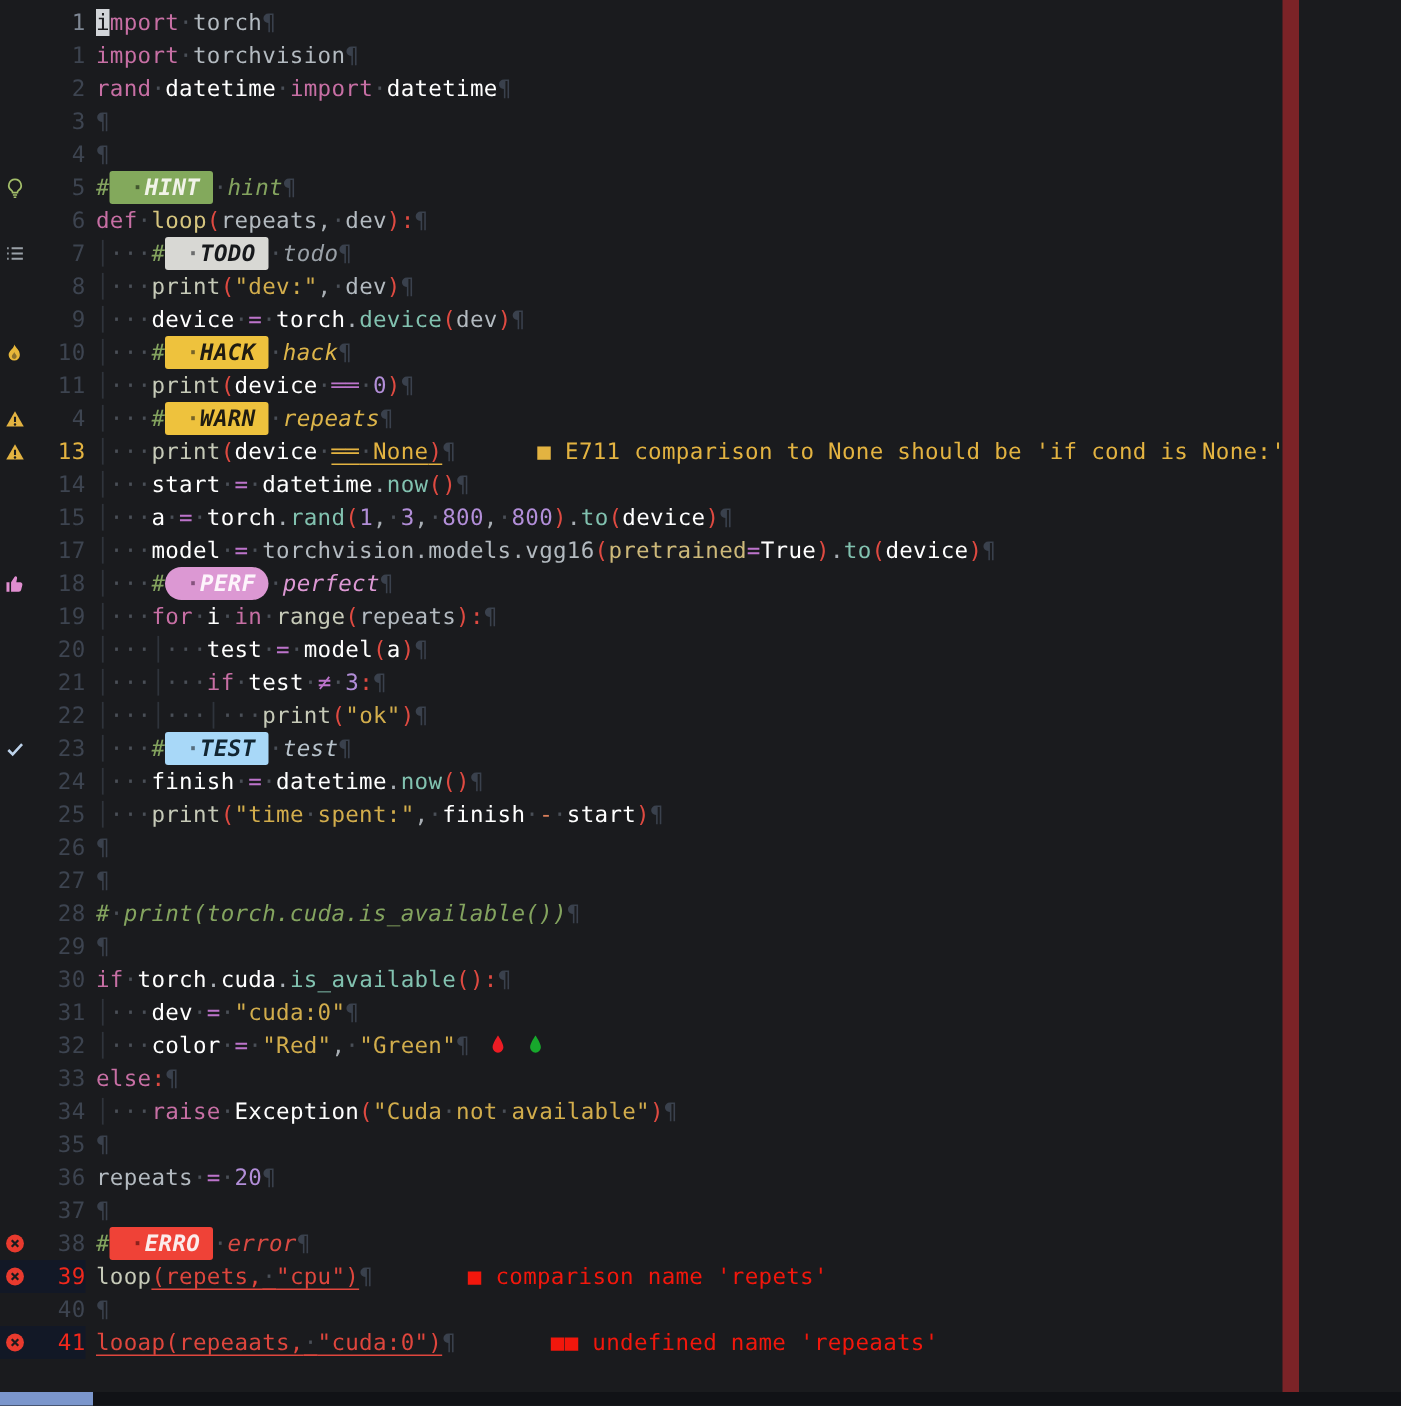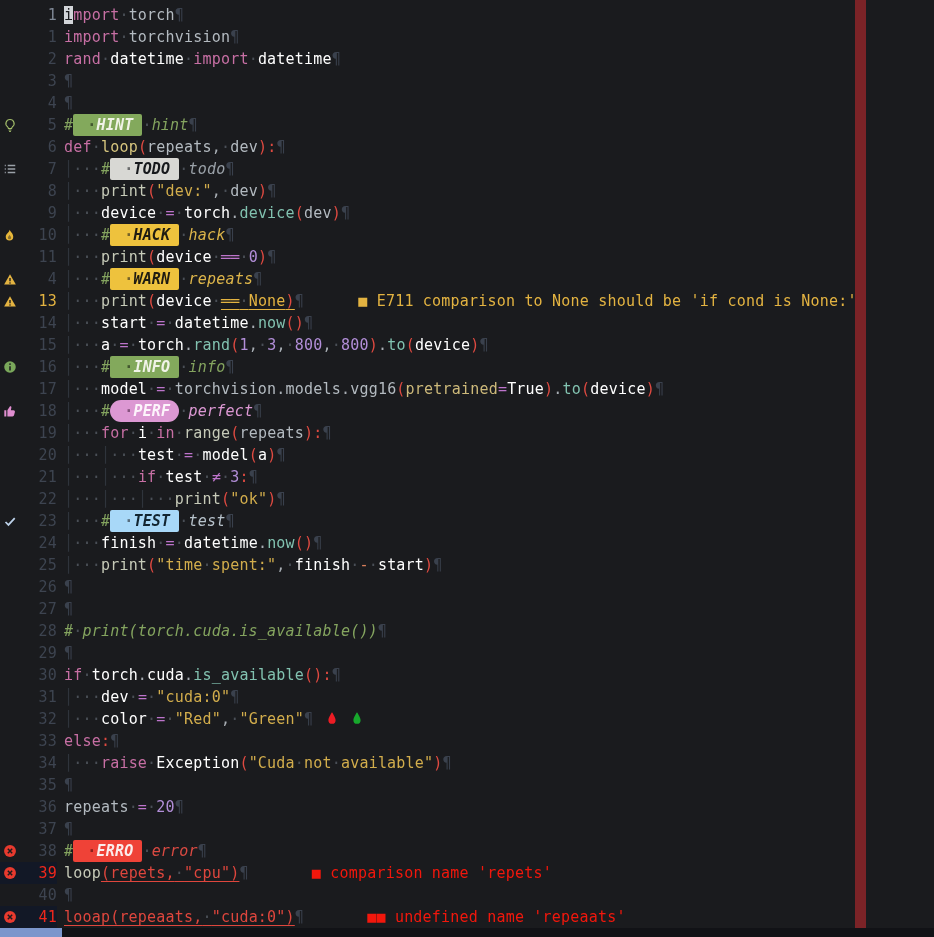--- a/index.html
+++ b/index.html
@@ -104,25 +104,20 @@
             <path d="M8 6v4.2" stroke="#1a1b1e" stroke-width="1.7"></path>
             <circle cx="8" cy="12.3" r="1" fill="#1a1b1e"></circle>
           </svg></span><span class="num">4</span></div><span class="code"><span class="guide">│</span><span class="ws">···</span><span class="com">#</span><span class="chip chip-warn"><span class="ws">·</span>WARN</span><span class="ws">·</span><span class="lab-warn">repeats</span><span class="eol">¶</span></span></div>
     <div class="row"><div class="gut"><span class="sign"><svg width="14" height="13" viewBox="0 0 16 16">
             <path d="M8 1.5 15.2 14H.8z" fill="#e3b341"></path>
             <path d="M8 6v4.2" stroke="#1a1b1e" stroke-width="1.7"></path>
             <circle cx="8" cy="12.3" r="1" fill="#1a1b1e"></circle>
           </svg></span><span class="num nwarn">13</span></div><span class="code"><span class="guide">│</span><span class="ws">···</span><span class="call">print</span><span class="par">(</span><span class="var">device</span><span class="ws">·</span><span class="warnt">══<span class="ws">·</span>None</span><span class="par ulw">)</span><span class="eol">¶</span><span class="diag dwarn" style="margin-left: 6ch;">■ E711 comparison to None should be 'if cond is None:'</span></span></div>
     <div class="row"><div class="gut"><span class="sign"></span><span class="num">14</span></div><span class="code"><span class="guide">│</span><span class="ws">···</span><span class="var">start</span><span class="ws">·</span><span class="op">=</span><span class="ws">·</span><span class="var">datetime</span><span class="pun">.</span><span class="meth">now</span><span class="par">(</span><span class="par">)</span><span class="eol">¶</span></span></div>
     <div class="row"><div class="gut"><span class="sign"></span><span class="num">15</span></div><span class="code"><span class="guide">│</span><span class="ws">···</span><span class="var">a</span><span class="ws">·</span><span class="op">=</span><span class="ws">·</span><span class="var">torch</span><span class="pun">.</span><span class="meth">rand</span><span class="par">(</span><span class="numl">1</span><span class="pun">,</span><span class="ws">·</span><span class="numl">3</span><span class="pun">,</span><span class="ws">·</span><span class="numl">800</span><span class="pun">,</span><span class="ws">·</span><span class="numl">800</span><span class="par">)</span><span class="pun">.</span><span class="meth">to</span><span class="par">(</span><span class="var">device</span><span class="par">)</span><span class="eol">¶</span></span></div>
-    <div class="row"><div class="gut"><span class="sign"><svg width="14" height="14" viewBox="0 0 16 16">
-            <circle cx="8" cy="8" r="6.6" fill="#7aa85b"></circle>
-            <circle cx="8" cy="4.6" r="1" fill="#1a1b1e"></circle>
-            <path d="M8 7v5" stroke="#1a1b1e" stroke-width="1.7"></path>
-          </svg></span><span class="num">16</span></div><span class="code"><span class="guide">│</span><span class="ws">···</span><span class="com">#</span><span class="chip chip-info"><span class="ws">·</span>INFO</span><span class="ws">·</span><span class="lab-info">info</span><span class="eol">¶</span></span></div>
     <div class="row"><div class="gut"><span class="sign"></span><span class="num">17</span></div><span class="code"><span class="guide">│</span><span class="ws">···</span><span class="var">model</span><span class="ws">·</span><span class="op">=</span><span class="ws">·</span><span class="mod">torchvision</span><span class="pun">.</span><span class="mod">models</span><span class="pun">.</span><span class="mod">vgg16</span><span class="par">(</span><span class="kwarg">pretrained</span><span class="op">=</span><span class="var">True</span><span class="par">)</span><span class="pun">.</span><span class="meth">to</span><span class="par">(</span><span class="var">device</span><span class="par">)</span><span class="eol">¶</span></span></div>
     <div class="row"><div class="gut"><span class="sign"><svg width="14" height="14" viewBox="0 0 16 16">
             <path d="M1.5 7h2.3v7.2H1.5zM5 14.2h5.8c1 0 1.7-.6 1.9-1.5l.9-3.5c.3-1.1-.5-2.2-1.6-2.2H9l.6-3C9.8 2.6 8.3 1.9 7.6 3L5 7z" fill="#e08ed0"></path>
           </svg></span><span class="num">18</span></div><span class="code"><span class="guide">│</span><span class="ws">···</span><span class="com">#</span><span class="chip chip-perf"><span class="ws">·</span>PERF</span><span class="ws">·</span><span class="lab-perf">perfect</span><span class="eol">¶</span></span></div>
     <div class="row"><div class="gut"><span class="sign"></span><span class="num">19</span></div><span class="code"><span class="guide">│</span><span class="ws">···</span><span class="kw">for</span><span class="ws">·</span><span class="var">i</span><span class="ws">·</span><span class="kw">in</span><span class="ws">·</span><span class="call">range</span><span class="par">(</span><span class="mod">repeats</span><span class="par">)</span><span class="par">:</span><span class="eol">¶</span></span></div>
     <div class="row"><div class="gut"><span class="sign"></span><span class="num">20</span></div><span class="code"><span class="guide">│</span><span class="ws">···</span><span class="guide">│</span><span class="ws">···</span><span class="var">test</span><span class="ws">·</span><span class="op">=</span><span class="ws">·</span><span class="var">model</span><span class="par">(</span><span class="var">a</span><span class="par">)</span><span class="eol">¶</span></span></div>
     <div class="row"><div class="gut"><span class="sign"></span><span class="num">21</span></div><span class="code"><span class="guide">│</span><span class="ws">···</span><span class="guide">│</span><span class="ws">···</span><span class="kw">if</span><span class="ws">·</span><span class="var">test</span><span class="ws">·</span><span class="op">≠</span><span class="ws">·</span><span class="numl">3</span><span class="par">:</span><span class="eol">¶</span></span></div>
     <div class="row"><div class="gut"><span class="sign"></span><span class="num">22</span></div><span class="code"><span class="guide">│</span><span class="ws">···</span><span class="guide">│</span><span class="ws">···</span><span class="guide">│</span><span class="ws">···</span><span class="call">print</span><span class="par">(</span><span class="str">"ok"</span><span class="par">)</span><span class="eol">¶</span></span></div>
     <div class="row"><div class="gut"><span class="sign"><svg width="14" height="13" viewBox="0 0 16 16">
             <path d="M2.5 8.6l3.6 3.6L13.8 3.8" stroke="#bdd2ea" stroke-width="2.1" fill="none"></path>

